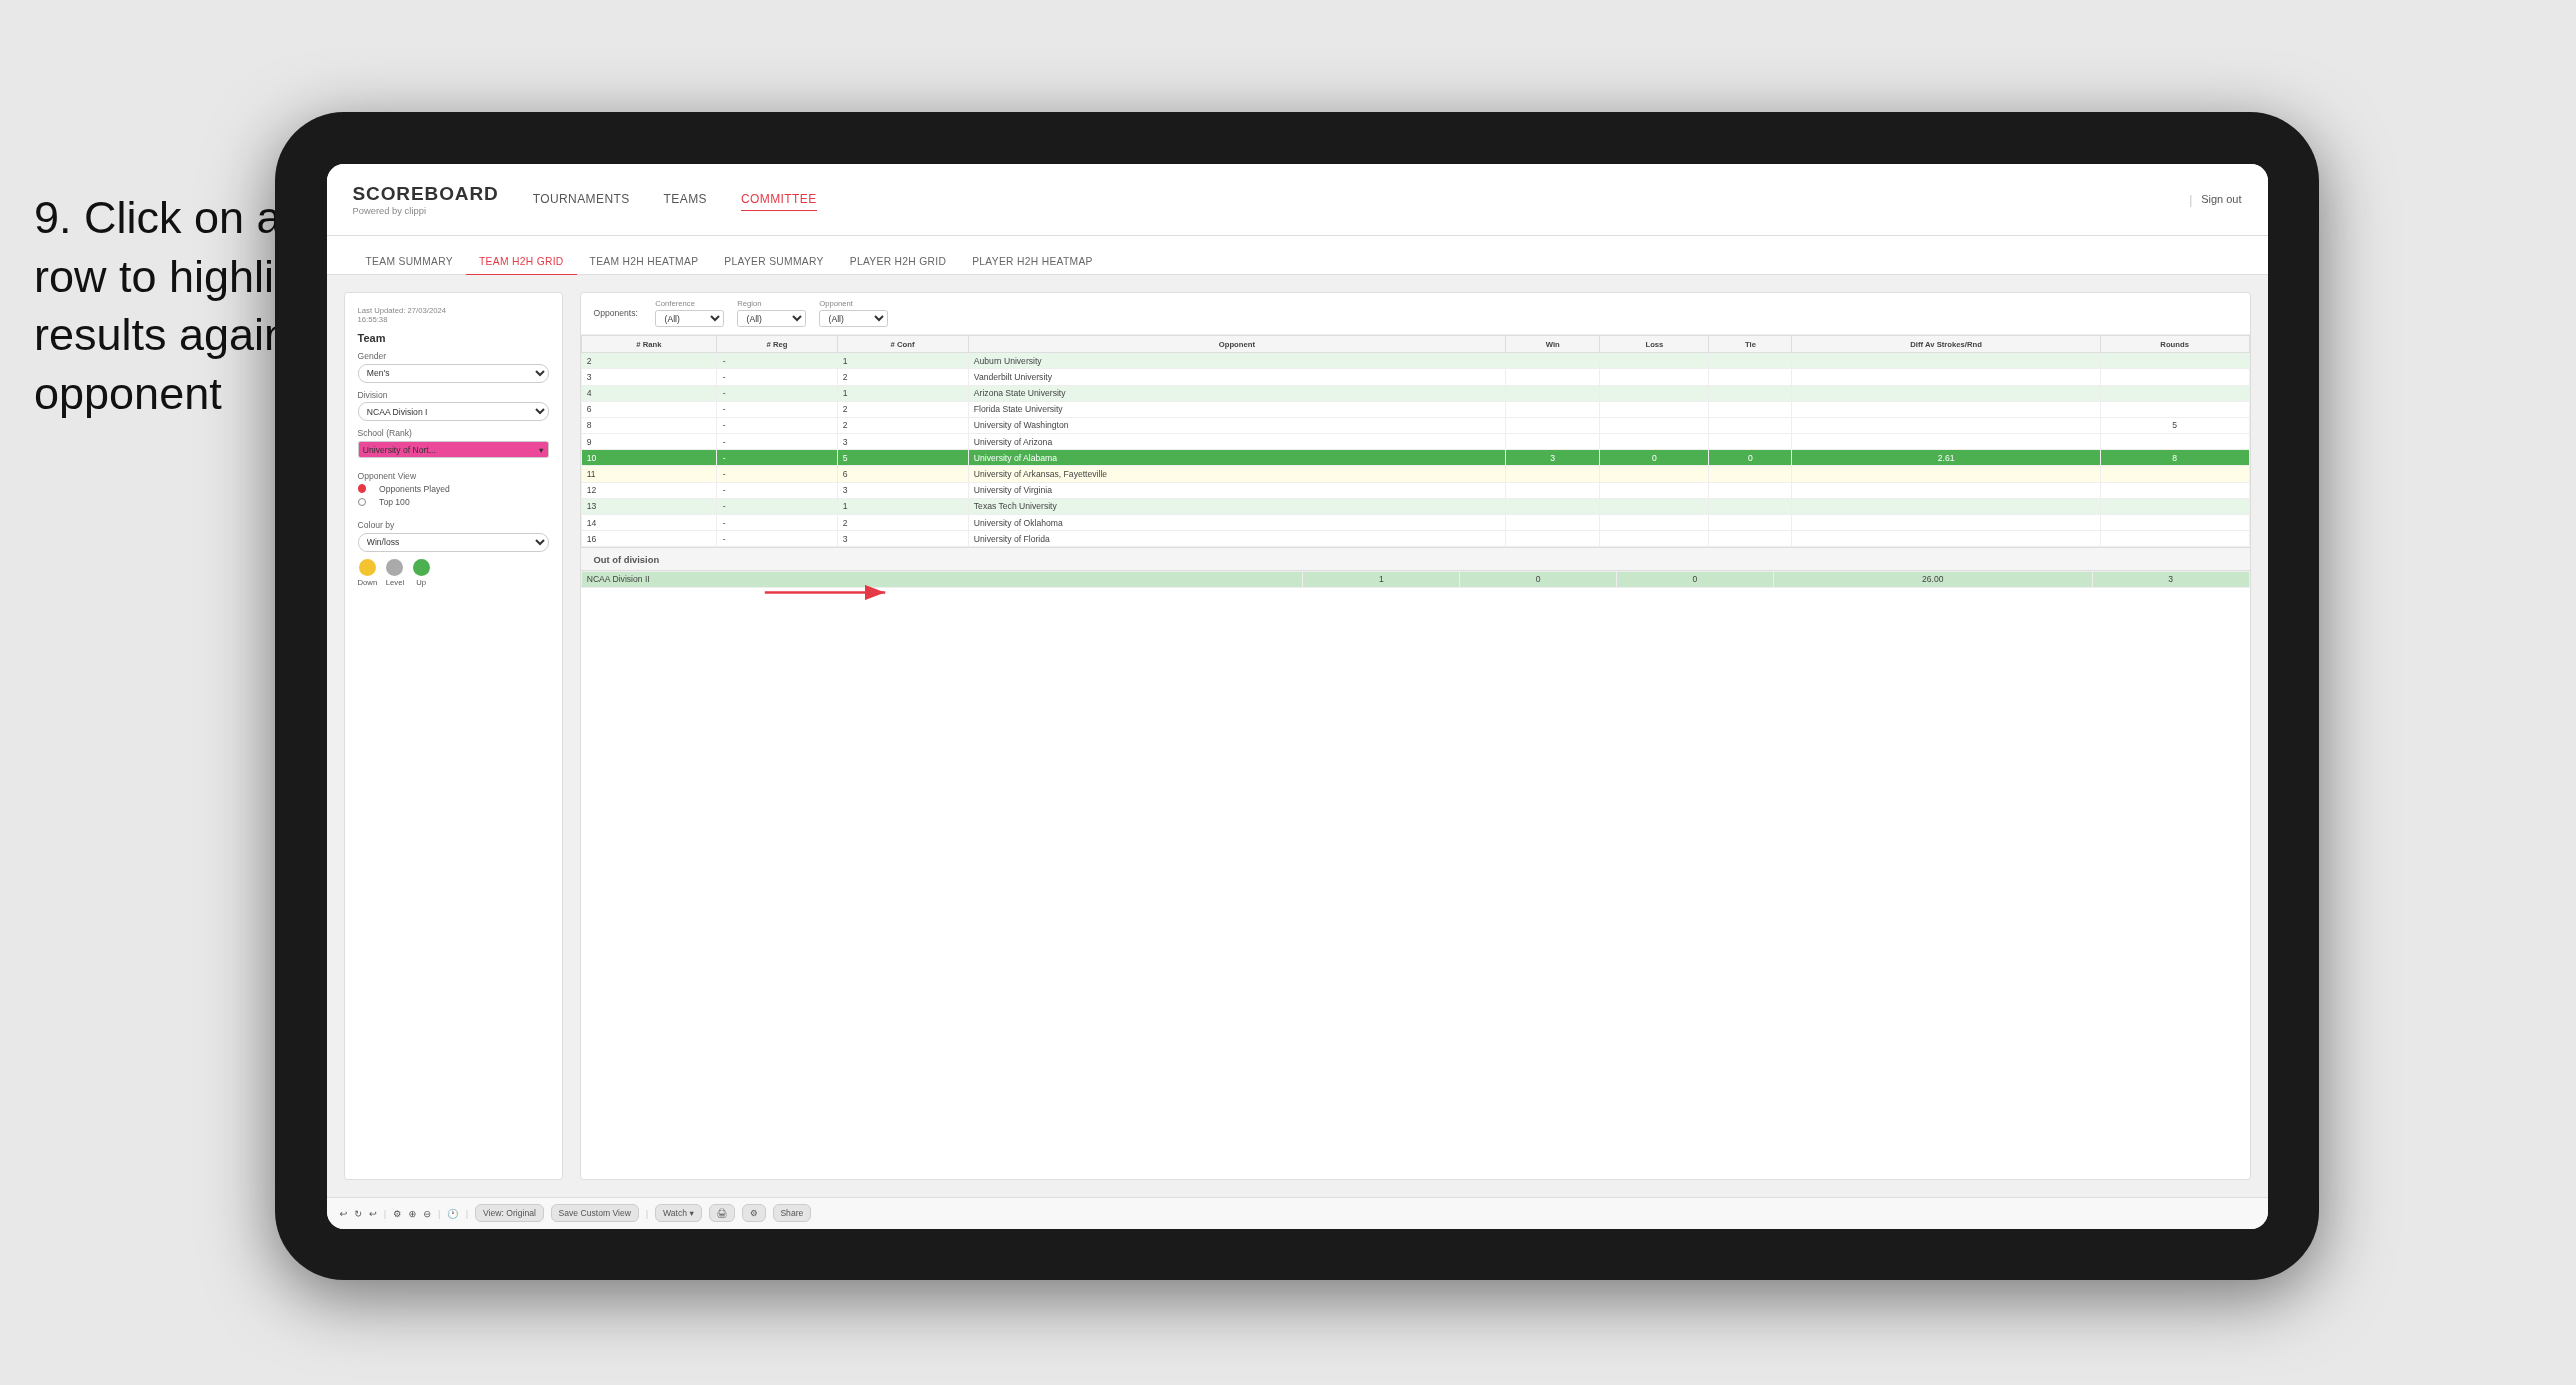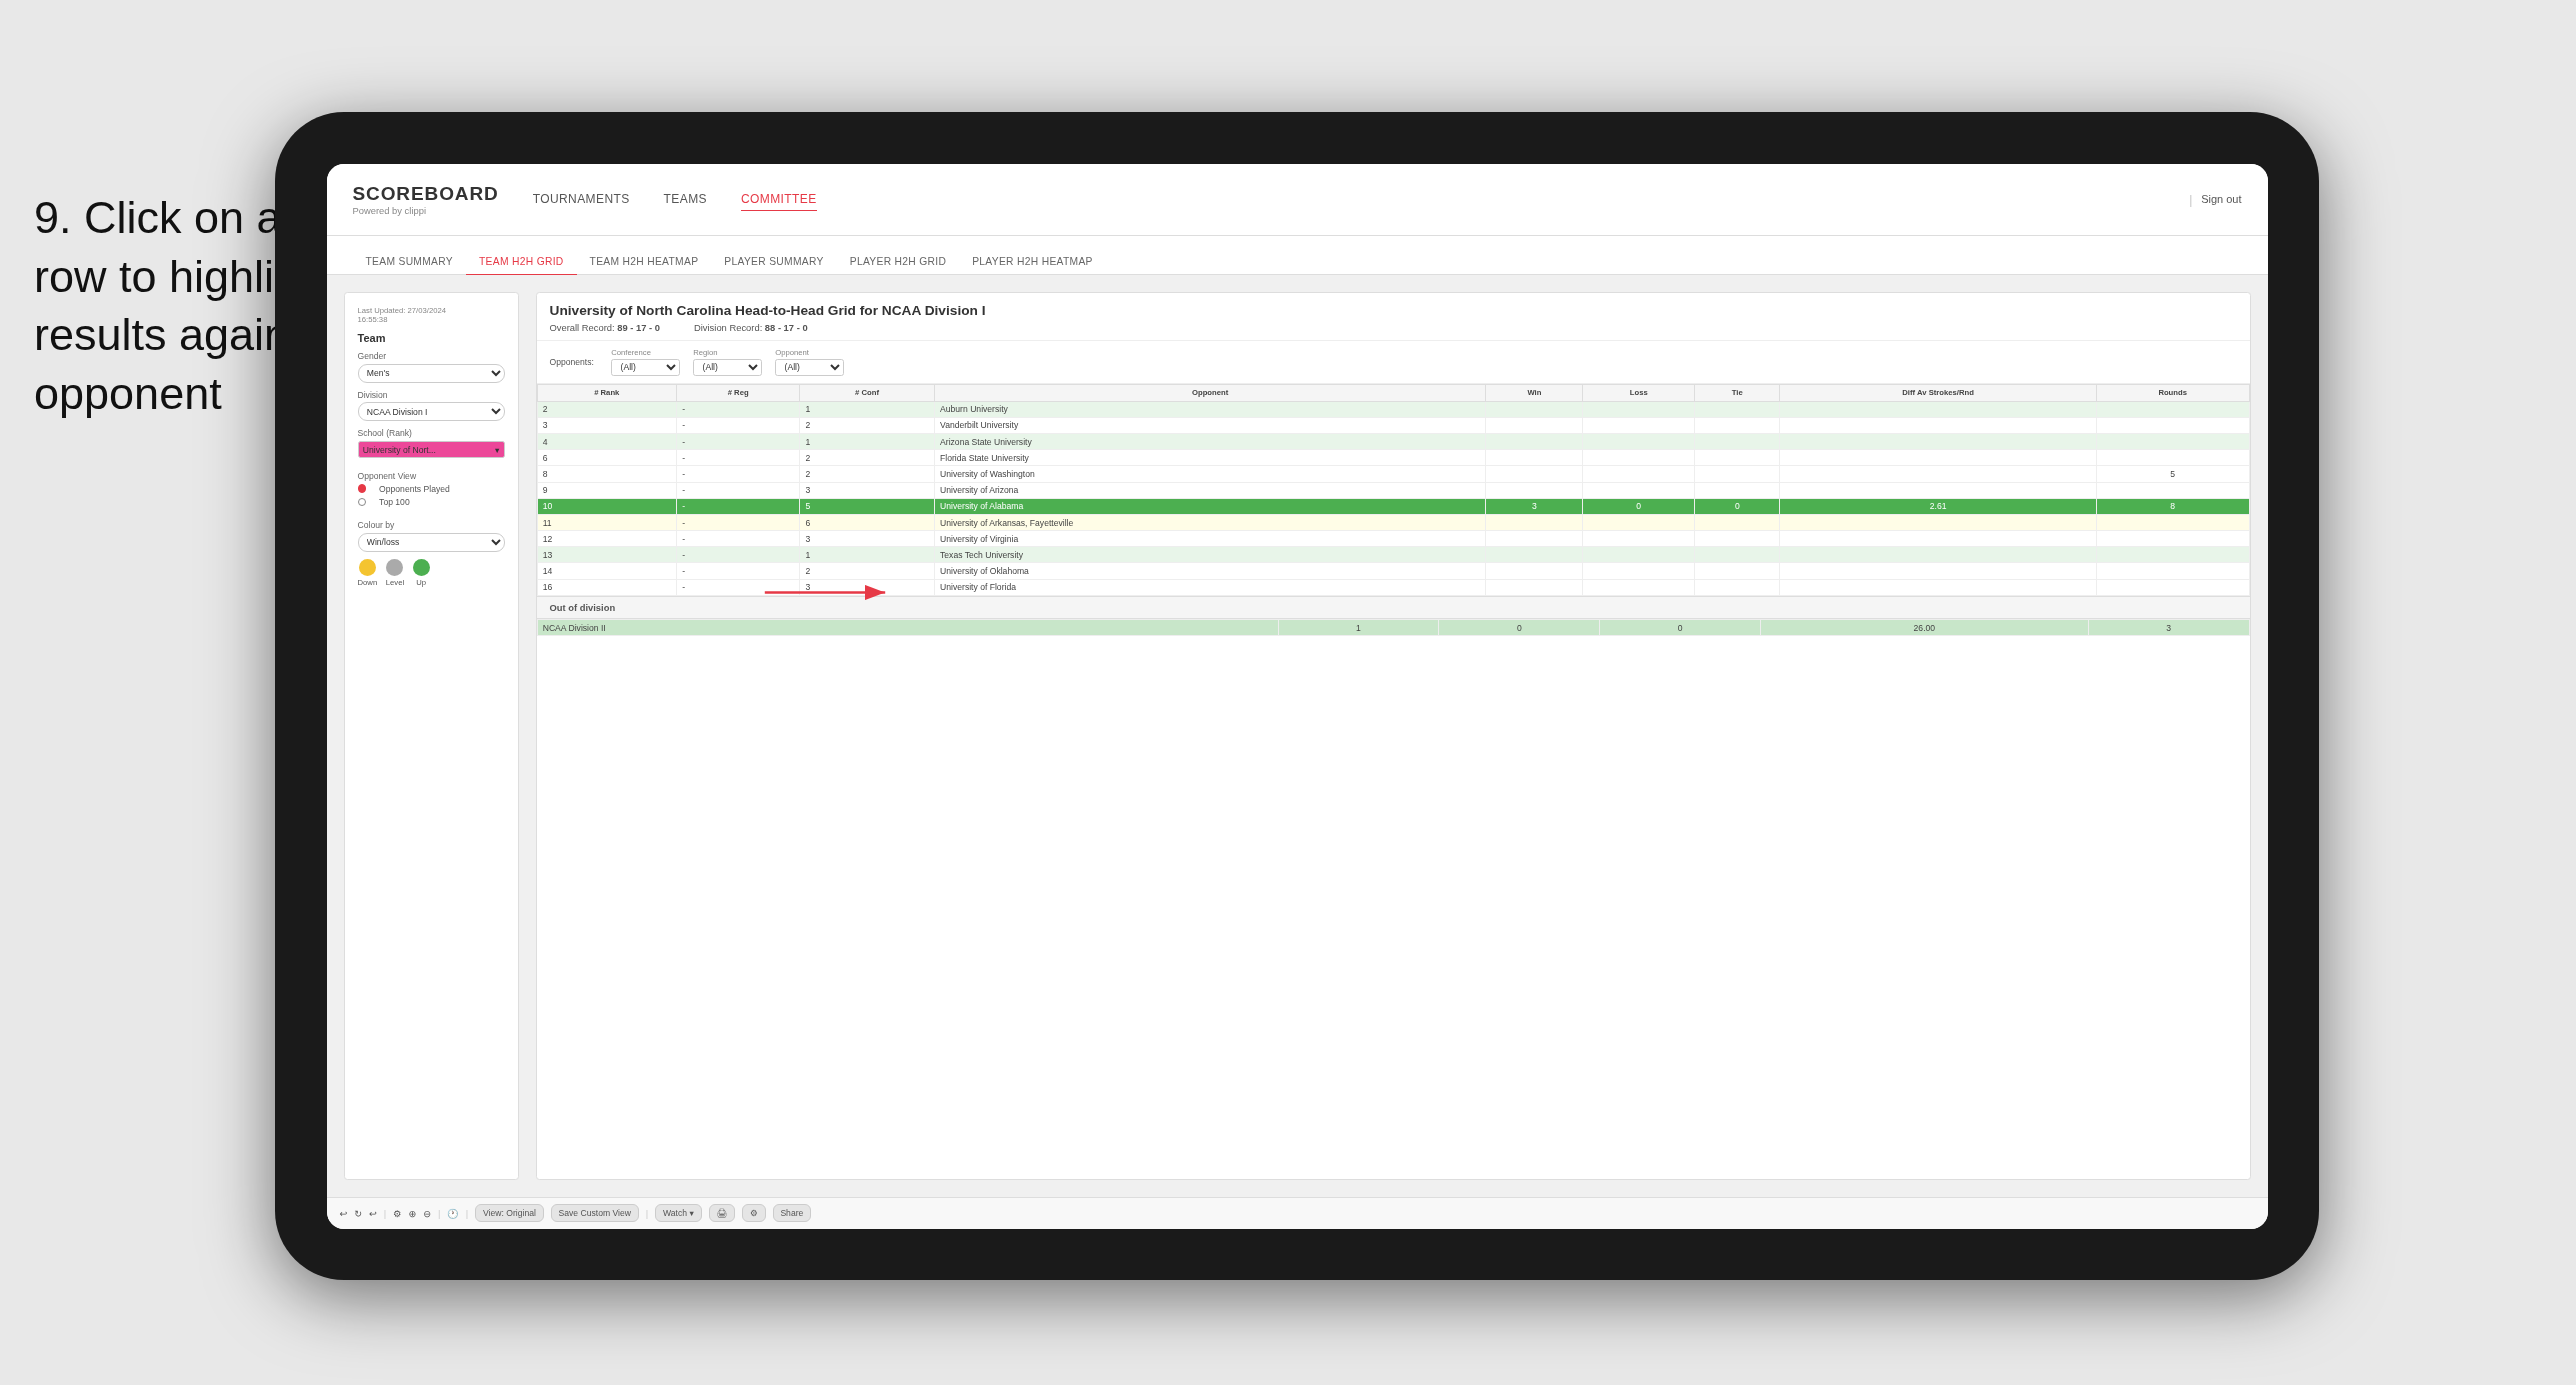--- a/index.html
+++ b/index.html
@@ -141,21 +141,21 @@
       flex: 1;
       display: flex;
       padding: 17px;
       gap: 17px;
       background: #f0f0f0;
       overflow: hidden;
     }
 
     
     .sidebar-panel {
-      width: 175px;
+      width: 219px;
       background: white;
       border: 0.9px solid #ddd;
       border-radius: 3.4px;
       padding: 13px;
       flex-shrink: 0;
       font-size: 9.4px;
     }
 
     .last-updated {
       font-size: 7.7px;
@@ -482,33 +482,20 @@
             </div>
             <div class="colour-dot-item">
               <div class="colour-circle" style="background:#4caf50;"></div>
               <span>Up</span>
             </div>
           </div>
         </div>
       </div>
 
       <div class="grid-panel">
-        <div class="grid-header">
-          <div class="grid-title">University of North Carolina Head-to-Head Grid for NCAA Division I</div>
-          <div class="grid-records">
-            <span>
-              <span>Overall Record:</span>
-              <strong>89 - 17 - 0</strong>
-            </span>
-            <span>
-              <span>Division Record:</span>
-              <strong>88 - 17 - 0</strong>
-            </span>
-          </div>
-        </div>
 
         <div class="grid-filters">
           <span class="opponents-label">Opponents:</span>
           <div class="filter-group">
             <span class="filter-label">Conference</span>
             <select class="filter-select">
               <option>(All)</option>
             </select>
           </div>
           <div class="filter-group">

